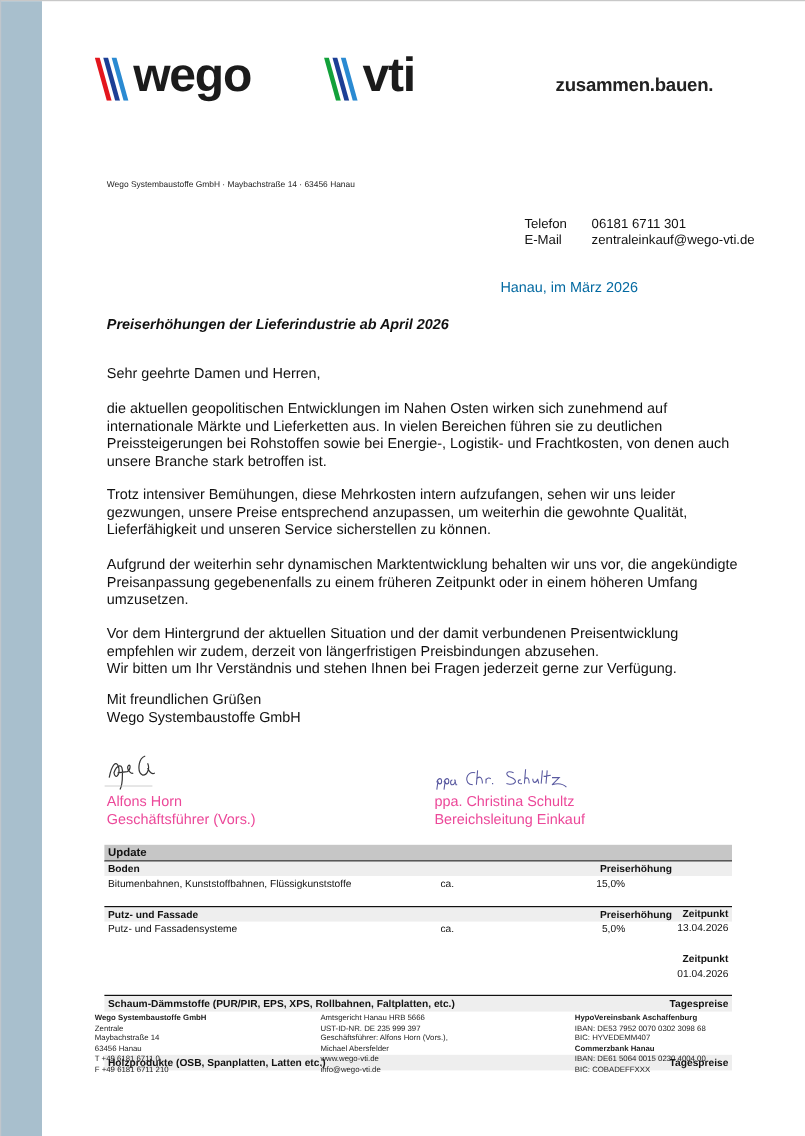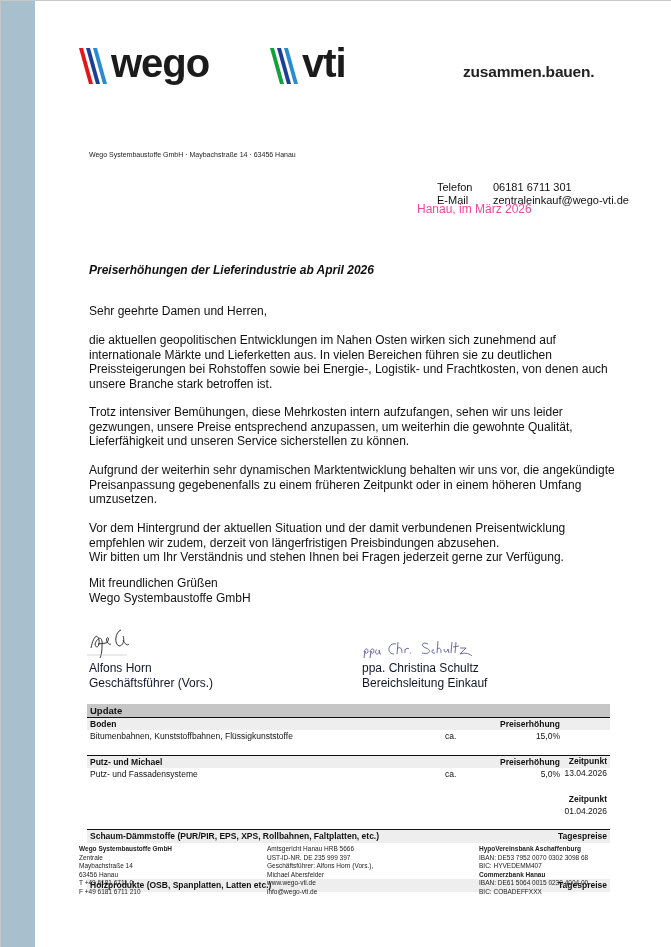--- a/index.html
+++ b/index.html
@@ -15,43 +15,43 @@
     .logo-wego { left: 79px; }
     .logo-vti { left: 270px; }
     .logo-text { font-family: "Liberation Sans", sans-serif; font-weight: bold; font-size: 40px; color: #1b1b1b; letter-spacing: -1px; line-height: 40px; margin-left: 2px; margin-top: -6px; }
     .tagline { position: absolute; left: 463px; top: 63px; font-size: 15.5px; font-weight: bold; color: #222; letter-spacing: -0.2px; }
 
     .sender-line { position: absolute; left: 89px; top: 151px; font-size: 7px; color: #222; }
 
     .contact { position: absolute; left: 417px; top: 181px; font-size: 11px; line-height: 13px; color: #111; margin-left: 20px; }
     .contact .row { display: flex; }
     .contact .lbl { width: 56px; }
-    .place-date { position: absolute; left: 417px; top: 202px; font-size: 12px; color: #ec4899; }
+    .place-date { position: absolute; left: 417px; top: 232px; font-size: 12px; color: #0369a1; }
 
     .subject { position: absolute; left: 89px; top: 263px; font-size: 12px; font-weight: bold; font-style: italic; color: #111; }
 
     .body-text { position: absolute; left: 89px; width: 530px; font-size: 12px; line-height: 14.5px; color: #111; }
     .salutation { top: 304px; }
     .p1 { top: 333px; }
     .p2 { top: 405px; }
     .p3 { top: 463px; }
     .p4 { top: 521px; }
     .closing { top: 576px; }
 
     .sig1 { position: absolute; left: 87px; top: 624px; width: 70px; height: 36px; }
     .sig2 { position: absolute; left: 362px; top: 638px; width: 120px; height: 22px; }
-    .signer { position: absolute; font-size: 12px; line-height: 14.5px; color: #0f172a; }
+    .signer { position: absolute; font-size: 12px; line-height: 14.5px; color: #ec4899; }
     .signer-1 { left: 89px; top: 661px; }
     .signer-2 { left: 362px; top: 661px; }
 
     .table { position: absolute; left: 87px; top: 704px; width: 523px; font-size: 8.5px; color: #111; }
     .t-title { background: #c6c6c6; font-weight: bold; font-size: 9.5px; padding: 1px 3px; height: 11px; line-height: 11px; border-bottom: 1.5px solid #111; }
     .t-head { background: #eeeeee; font-weight: bold; display: flex; height: 12px; line-height: 12px; padding: 0 3px; }
     .t-head.ruled { border-top: 1.5px solid #111; }
-    .t-row { display: flex; height: 13px; line-height: 13px; padding: 0 3px; }
+    .t-row { display: flex; height: 13px; line-height: 13px; padding: 0 3px; gap: 39px; }
     .c-name { flex: 1; }
     .c-ca { width: 40px; }
     .c-pct { width: 75px; text-align: right; }
     .c-date { width: 47px; text-align: right; margin-top: 37px; }
     .spacer { height: 12px; }
     .t-flat { display: flex; background: #eeeeee; font-weight: bold; height: 13px; line-height: 13px; padding: 0 3px; margin-top: 36px; }
     .t-flat.ruled { border-top: 1.5px solid #111; }
     .t-flat .c-name { flex: 1; }
     .t-flat .c-val { text-align: right; }
 
@@ -144,21 +144,21 @@
   </div>
   <div class="t-row">
     <span class="c-name">Bitumenbahnen, Kunststoffbahnen, Flüssigkunststoffe</span>
     <span class="c-ca">ca.</span>
     <span class="c-pct">15,0%</span>
     <span class="c-date">13.04.2026</span>
   </div>
   <div class="spacer"></div>
 
   <div class="t-head ruled">
-    <span class="c-name">Putz- und Michael</span>
+    <span class="c-name">Putz- und Fassade</span>
     <span class="c-ca"></span>
     <span class="c-pct">Preiserhöhung</span>
     <span class="c-date">Zeitpunkt</span>
   </div>
   <div class="t-row">
     <span class="c-name">Putz- und Fassadensysteme</span>
     <span class="c-ca">ca.</span>
     <span class="c-pct">5,0%</span>
     <span class="c-date">01.04.2026</span>
   </div>

